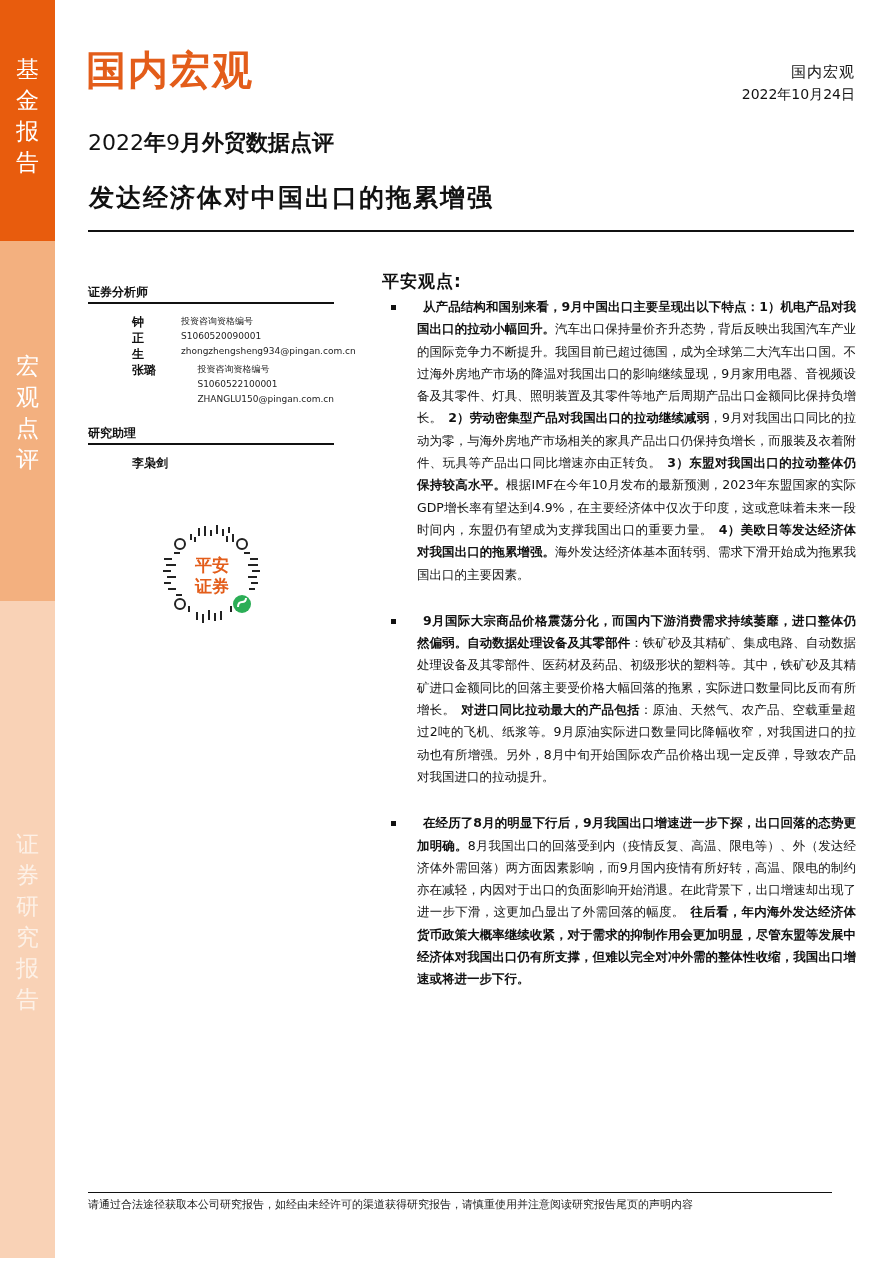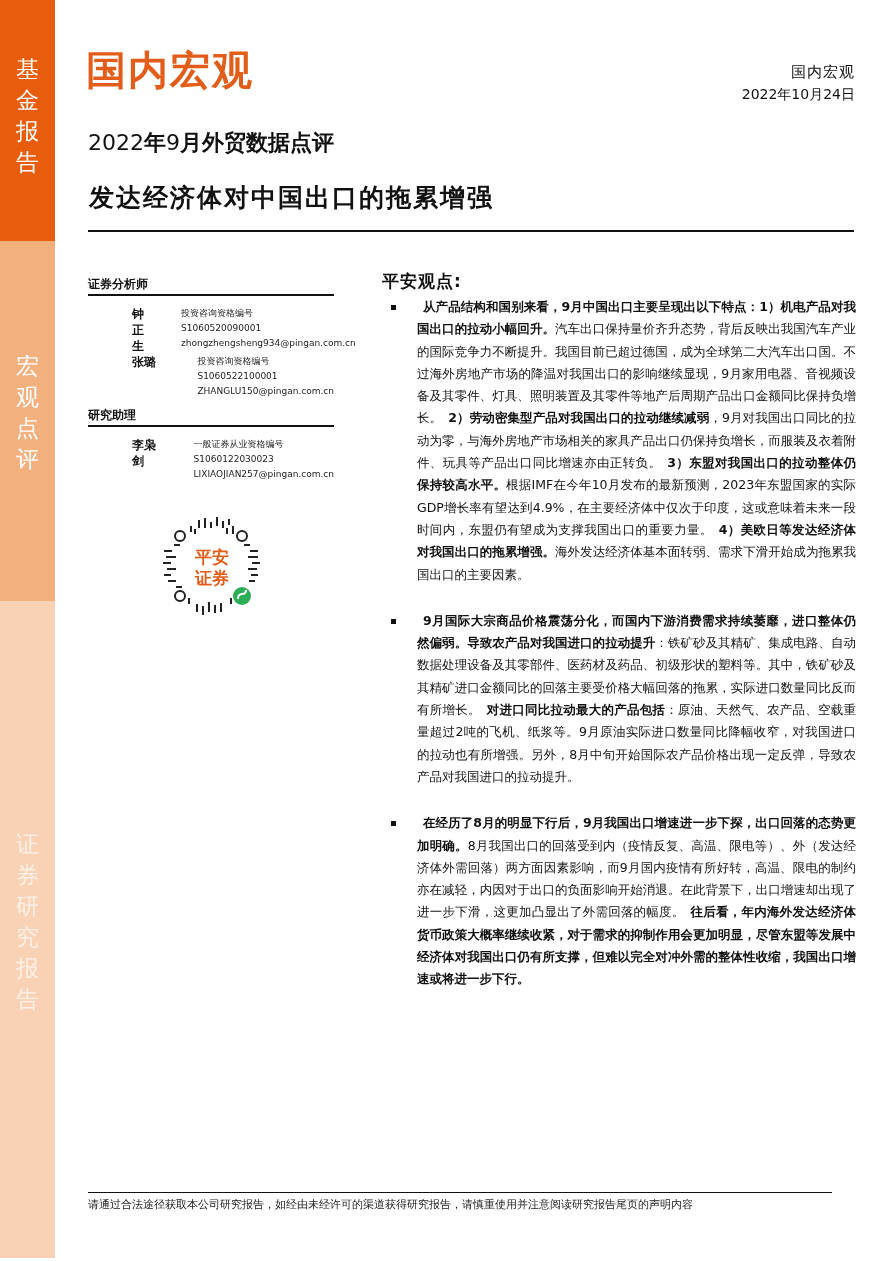--- a/index.html
+++ b/index.html
@@ -16,26 +16,26 @@
   
   .logo { position: absolute; left: 86px; top: 46px; font-size: 40px; font-weight: bold; color: #e35d1a; letter-spacing: 2px; line-height: 48px; font-family: "DejaVu Sans", sans-serif; }
   .category { position: absolute; right: 37px; top: 63px; font-size: 15px; letter-spacing: 1px; }
   .date { position: absolute; right: 37px; top: 86px; font-size: 14px; }
   .subtitle { position: absolute; left: 88px; top: 128px; font-size: 22px; font-weight: normal; }
   .subtitle b { font-weight: bold; }
   .title { position: absolute; left: 89px; top: 181px; font-size: 25px; font-weight: bold; letter-spacing: 2px; }
   .top-rule { position: absolute; left: 88px; top: 230px; width: 766px; height: 2px; background: #111; }
 
   
-  .left-col { position: absolute; left: 88px; top: 272px; width: 246px; }
+  .left-col { position: absolute; left: 88px; top: 280px; width: 246px; }
   .sec-head { font-size: 12px; font-weight: bold; height: 24px; line-height: 24px; border-bottom: 2px solid #111; margin-bottom: 10px; }
   .person { display: flex; margin-bottom: 0; }
   .person .pname { width: 60px; font-size: 12px; font-weight: bold; line-height: 16px; margin-left: 44px; }
   .person .pinfo { font-size: 9px; line-height: 15px; color: #222; margin-left: 37px; }
-  .sec-head.second { margin-top: 4px; font-family: Liberation Serif, serif; }
+  .sec-head.second { margin-top: 14px; font-family: Liberation Serif, serif; }
   .qr { position: absolute; left: 72px; top: 242px; width: 104px; height: 104px; }
 
   
   .right-col { position: absolute; left: 382px; top: 264px; width: 474px; }
   .rh { font-size: 17px; font-weight: bold; line-height: 26px; letter-spacing: 1px; }
   .rp { font-size: 12.5px; line-height: 22px; text-align: justify; }
   .bullet { position: relative; padding-left: 35px; font-size: 12.5px; line-height: 22.3px; text-align: justify; margin-top: 2px; }
   .bullet::before { content: ""; position: absolute; left: 9px; top: 9px; width: 5px; height: 5px; background: #111; }
   .bullet b { font-weight: bold; margin-left: 6px; }
   .gap { height: 22px; }
@@ -91,25 +91,20 @@
     <div class="pname">张璐</div>
     <div class="pinfo">
       <div>投资咨询资格编号</div>
       <div>S1060522100001</div>
       <div>ZHANGLU150@pingan.com.cn</div>
     </div>
   </div>
   <div class="sec-head second">研究助理</div>
   <div class="person">
     <div class="pname">李枭剑</div>
-    <div class="pinfo">
-      <div>一般证券从业资格编号</div>
-      <div>S1060122030023</div>
-      <div>LIXIAOJIAN257@pingan.com.cn</div>
-    </div>
   </div>
 
   <svg class="qr" viewBox="0 0 104 104">
     <g fill="#222">
       <circle cx="20" cy="22" r="5" fill="none" stroke="#222" stroke-width="2"></circle>
       <circle cx="82" cy="22" r="5" fill="none" stroke="#222" stroke-width="2"></circle>
       <circle cx="20" cy="82" r="5" fill="none" stroke="#222" stroke-width="2"></circle>
       <rect x="38" y="6" width="2" height="8"></rect>
         <rect x="44" y="4" width="2" height="10"></rect>
         <rect x="50" y="8" width="2" height="6"></rect>
@@ -152,21 +147,21 @@
   </svg>
 </div>
 
 <div class="right-col">
   <div class="rh" style="margin-top:4px;">平安观点:</div>
 
   <div class="bullet"><b>从产品结构和国别来看，9月中国出口主要呈现出以下特点：1）机电产品对我国出口的拉动小幅回升。</b><span>汽车出口保持量价齐升态势，背后反映出我国汽车产业的国际竞争力不断提升。我国目前已超过德国，成为全球第二大汽车出口国。不过海外房地产市场的降温对我国出口的影响继续显现，9月家用电器、音视频设备及其零件、灯具、照明装置及其零件等地产后周期产品出口金额同比保持负增长。</span><b>2）劳动密集型产品对我国出口的拉动继续减弱</b><span>，9月对我国出口同比的拉动为零，与海外房地产市场相关的家具产品出口仍保持负增长，而服装及衣着附件、玩具等产品出口同比增速亦由正转负。</span><b>3）东盟对我国出口的拉动整体仍保持较高水平。</b><span>根据IMF在今年10月发布的最新预测，2023年东盟国家的实际GDP增长率有望达到4.9%，在主要经济体中仅次于印度，这或意味着未来一段时间内，东盟仍有望成为支撑我国出口的重要力量。</span><b>4）美欧日等发达经济体对我国出口的拖累增强。</b><span>海外发达经济体基本面转弱、需求下滑开始成为拖累我国出口的主要因素。</span></div>
 
   <div class="gap"></div>
 
-  <div class="bullet"><b>9月国际大宗商品价格震荡分化，而国内下游消费需求持续萎靡，进口整体仍然偏弱。导致农产品对我国进口的拉动提升</b><span>：铁矿砂及其精矿、集成电路、自动数据处理设备及其零部件、医药材及药品、初级形状的塑料等。其中，铁矿砂及其精矿进口金额同比的回落主要受价格大幅回落的拖累，实际进口数量同比反而有所增长。</span><b>对进口同比拉动最大的产品包括</b><span>：原油、天然气、农产品、空载重量超过2吨的飞机、纸浆等。9月原油实际进口数量同比降幅收窄，对我国进口的拉动也有所增强。另外，8月中旬开始国际农产品价格出现一定反弹，导致农产品对我国进口的拉动提升。</span></div>
+  <div class="bullet"><b>9月国际大宗商品价格震荡分化，而国内下游消费需求持续萎靡，进口整体仍然偏弱。自动数据处理设备及其零部件</b><span>：铁矿砂及其精矿、集成电路、自动数据处理设备及其零部件、医药材及药品、初级形状的塑料等。其中，铁矿砂及其精矿进口金额同比的回落主要受价格大幅回落的拖累，实际进口数量同比反而有所增长。</span><b>对进口同比拉动最大的产品包括</b><span>：原油、天然气、农产品、空载重量超过2吨的飞机、纸浆等。9月原油实际进口数量同比降幅收窄，对我国进口的拉动也有所增强。另外，8月中旬开始国际农产品价格出现一定反弹，导致农产品对我国进口的拉动提升。</span></div>
 
   <div class="gap"></div>
 
   <div class="bullet"><b>在经历了8月的明显下行后，9月我国出口增速进一步下探，出口回落的态势更加明确。</b><span>8月我国出口的回落受到内（疫情反复、高温、限电等）、外（发达经济体外需回落）两方面因素影响，而9月国内疫情有所好转，高温、限电的制约亦在减轻，内因对于出口的负面影响开始消退。在此背景下，出口增速却出现了进一步下滑，这更加凸显出了外需回落的幅度。</span><b>往后看，年内海外发达经济体货币政策大概率继续收紧，对于需求的抑制作用会更加明显，尽管东盟等发展中经济体对我国出口仍有所支撑，但难以完全对冲外需的整体性收缩，我国出口增速或将进一步下行。</b></div>
 </div>
 
 <div class="footer-rule"></div>
 <div class="footer-text">请通过合法途径获取本公司研究报告，如经由未经许可的渠道获得研究报告，请慎重使用并注意阅读研究报告尾页的声明内容</div>
 
 </body></html>

